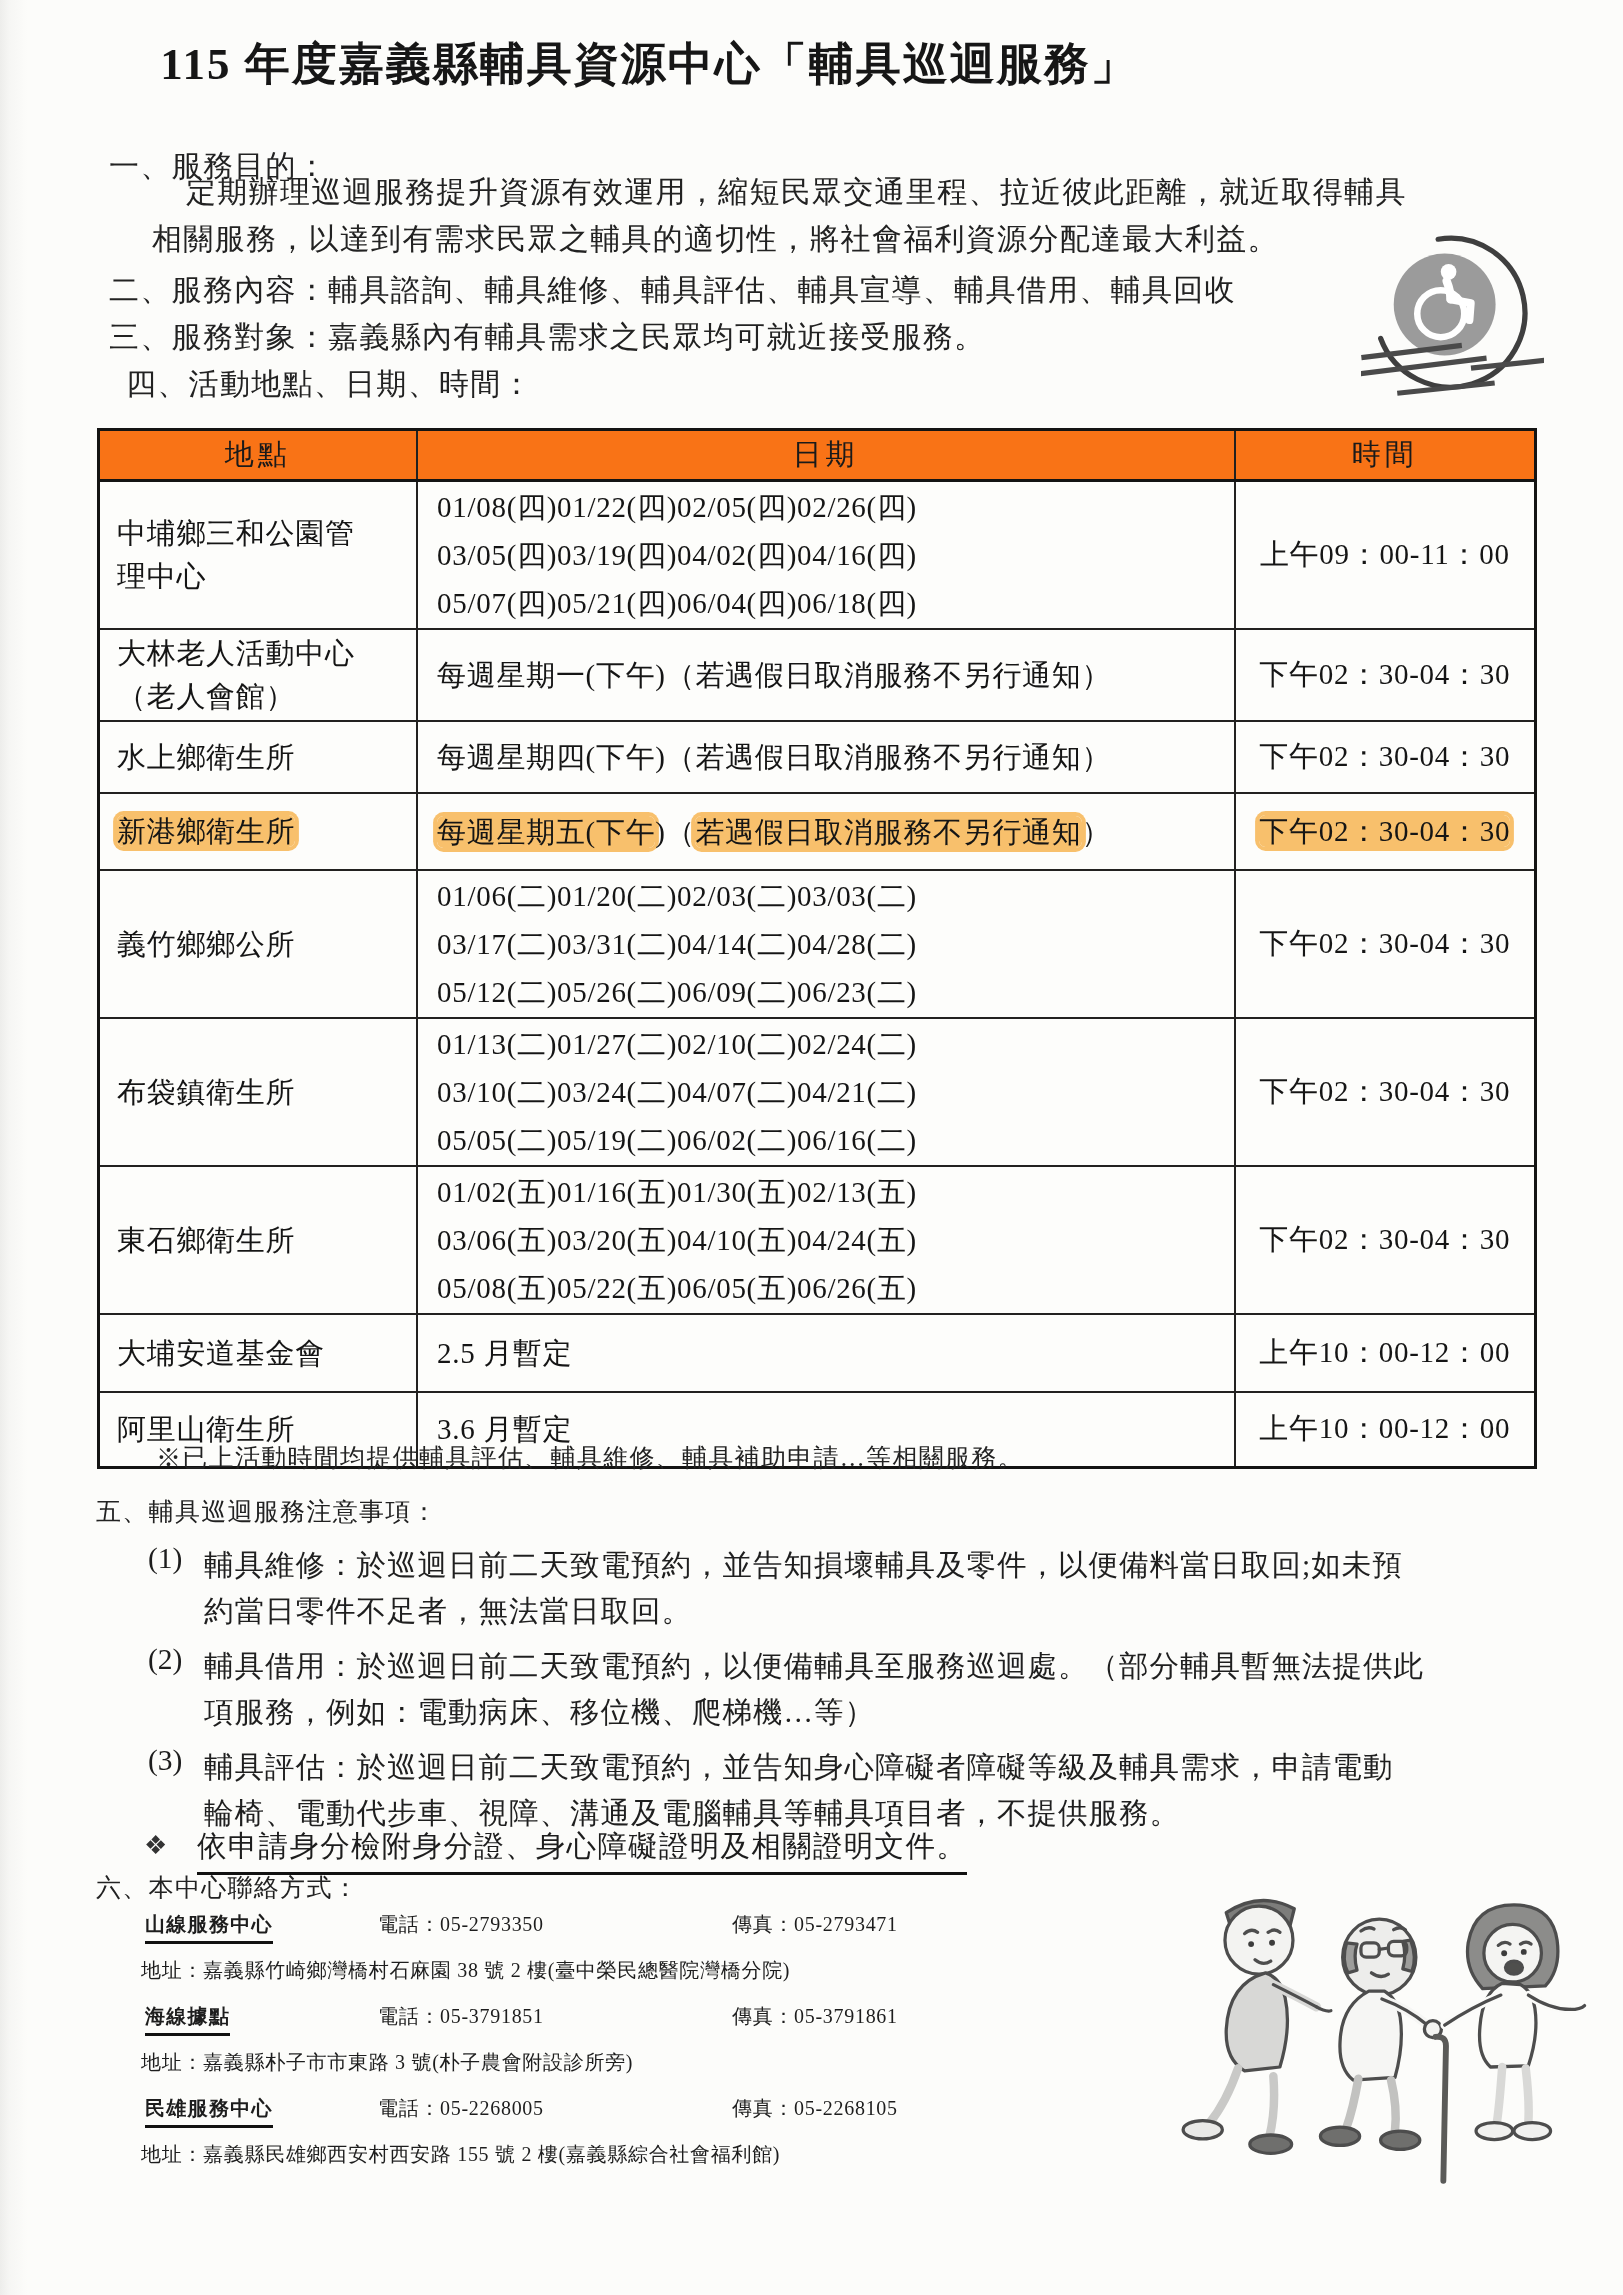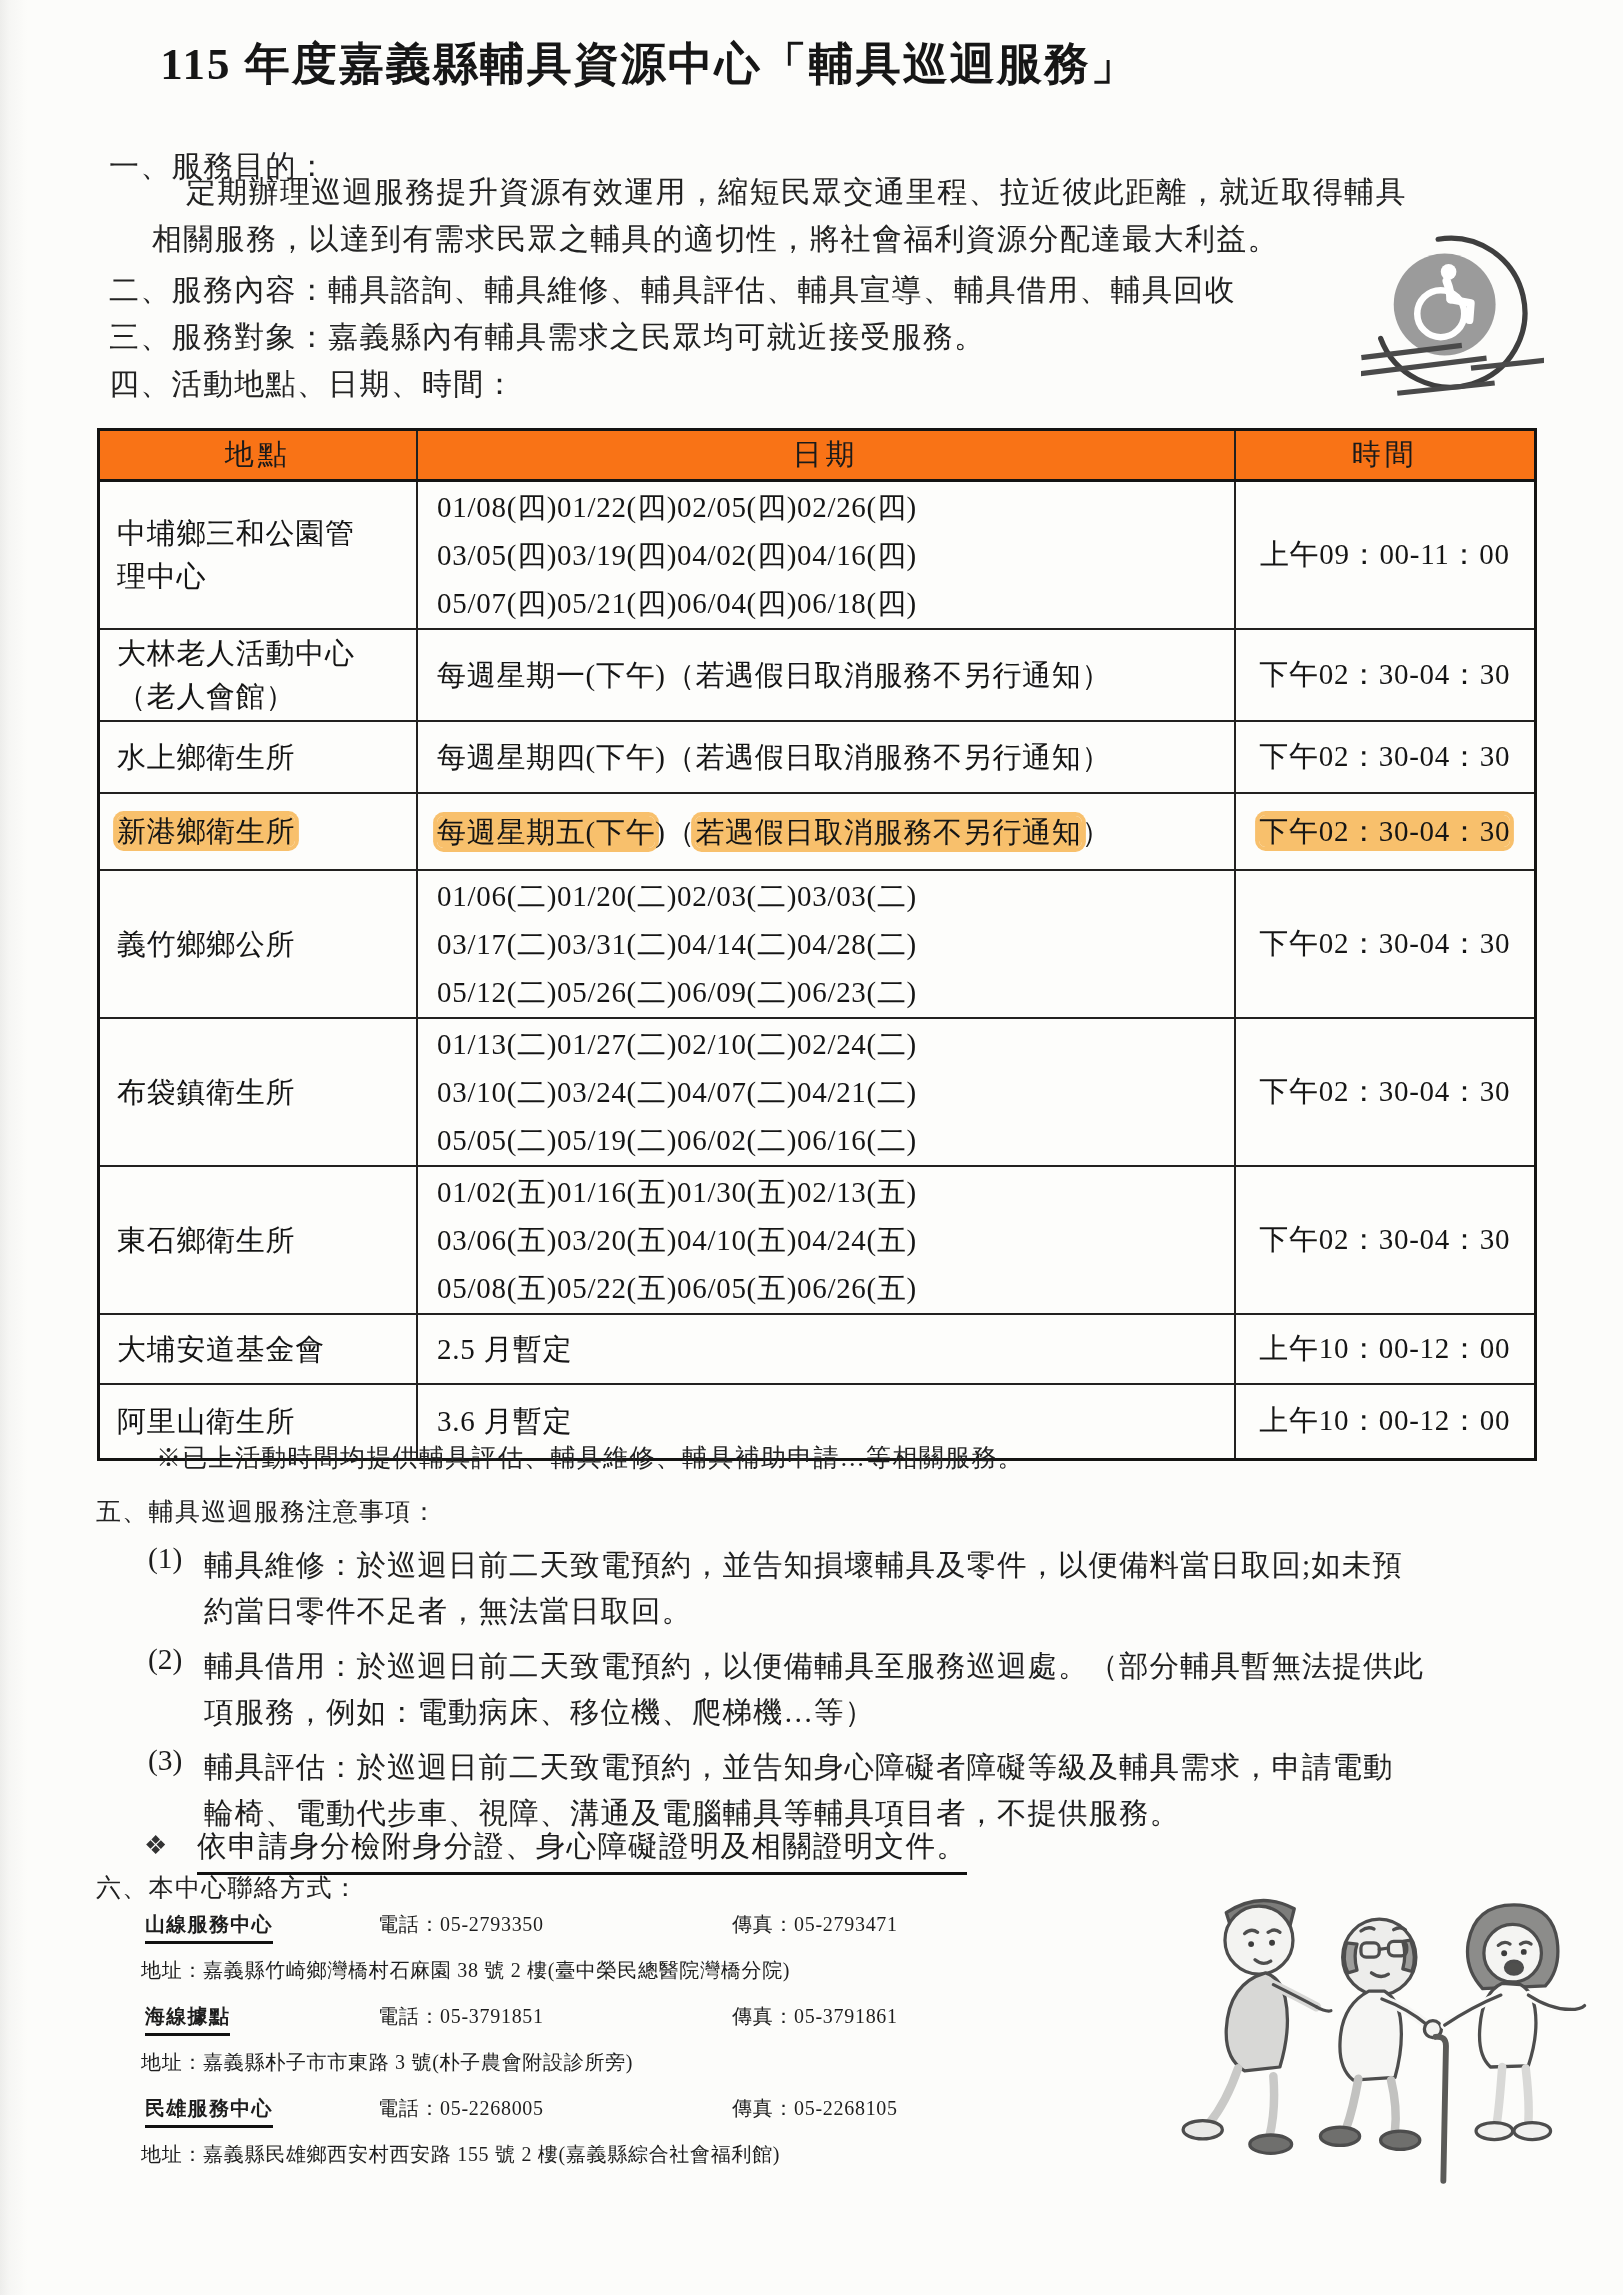--- a/index.html
+++ b/index.html
@@ -83,21 +83,21 @@
 
 <div class="sheet">
 
   <div class="abs doc-title">115 年度嘉義縣輔具資源中心「輔具巡迴服務」</div>
 
   <div class="abs body-line" style="top:126px;left:109px;margin-top:20px;">一、服務目的：</div>
   <div class="abs body-line" style="top:172px;left:186px;">定期辦理巡迴服務提升資源有效運用，縮短民眾交通里程、拉近彼此距離，就近取得輔具</div>
   <div class="abs body-line" style="top:219px;left:152px;">相關服務，以達到有需求民眾之輔具的適切性，將社會福利資源分配達最大利益。</div>
   <div class="abs body-line" style="top:270px;left:109px;">二、服務內容：輔具諮詢、輔具維修、輔具評估、輔具宣導、輔具借用、輔具回收</div>
   <div class="abs body-line" style="top:317px;left:109px;">三、服務對象：嘉義縣內有輔具需求之民眾均可就近接受服務。</div>
-  <div class="abs body-line" style="top:364px;left:109px;text-align:right;">四、活動地點、日期、時間：</div>
+  <div class="abs body-line" style="top:364px;left:126px;text-align:right;">四、活動地點、日期、時間：</div>
 
   <div class="abs" style="left:1361px;top:234px;width:183px;height:175px;">
     <svg viewBox="0 0 280 268" width="183" height="175">
       <path d="M 118 8 A 114 114 0 1 1 30 160" fill="none" stroke="#3f3f3f" stroke-width="8" stroke-linecap="round"></path>
       <circle cx="128" cy="108" r="78" fill="#9b9b9b"></circle>
       <circle cx="134" cy="58" r="12" fill="#fff"></circle>
       <path d="M131 72 C 135 82 137 92 137 100" fill="none" stroke="#fff" stroke-width="13" stroke-linecap="round"></path>
       <path d="M137 100 L 168 106 L 166 132" fill="none" stroke="#fff" stroke-width="12" stroke-linecap="round" stroke-linejoin="round"></path>
       <circle cx="122" cy="122" r="36" fill="none" stroke="#fff" stroke-width="10"></circle>
       <rect x="0" y="178" width="155" height="8" fill="#4a4a4a" transform="rotate(-7 60 182)"></rect>
@@ -187,21 +187,21 @@
           <td class="loc-cell">
             <div>東石鄉衛生所</div>
           </td>
           <td class="date-cell">
             <div class="dline"><span>01/02(五)01/16(五)01/30(五)02/13(五)</span></div>
             <div class="dline"><span>03/06(五)03/20(五)04/10(五)04/24(五)</span></div>
             <div class="dline"><span>05/08(五)05/22(五)06/05(五)06/26(五)</span></div>
           </td>
           <td class="time-cell">下午02：30-04：30</td>
         </tr>
-        <tr style="height: 70px;">
+        <tr style="height: 78px;">
           <td class="loc-cell">
             <div>大埔安道基金會</div>
           </td>
           <td class="date-cell">
             <div class="dline"><span>2.5 月暫定</span></div>
           </td>
           <td class="time-cell">上午10：00-12：00</td>
         </tr>
         <tr style="height: 75px;">
           <td class="loc-cell">

